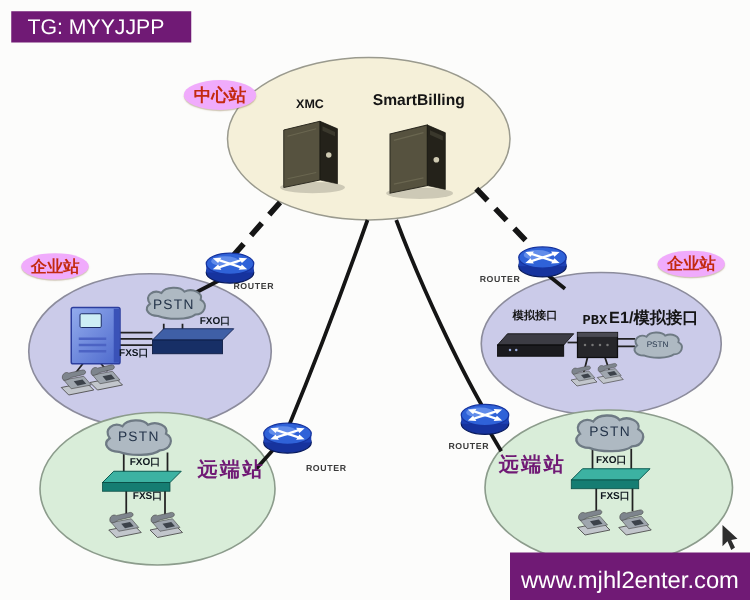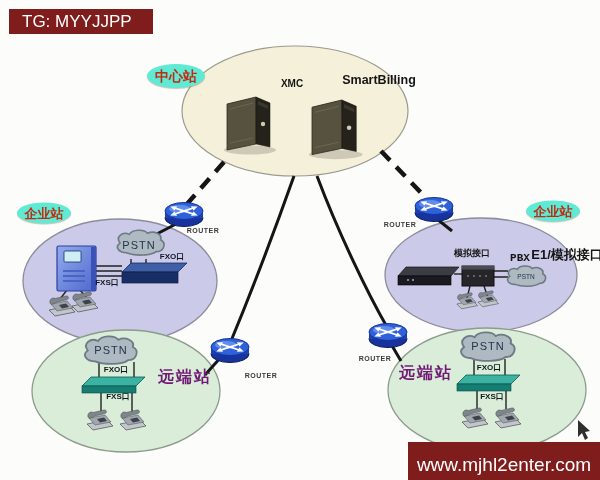--- a/index.html
+++ b/index.html
@@ -1,28 +1,28 @@
 <!DOCTYPE html>
 <html><head>
 <meta charset="utf-8">
 <style>
   html,body{margin:0;padding:0;background:#ffffff;}
   #canvas{position:relative;width:600px;height:480px;background:#fcfcfb;overflow:hidden;
           font-family:"Liberation Sans",sans-serif;}
   #diagram-svg{position:absolute;left:0;top:0;}
   .lbl{position:absolute;transform:translate(-50%,-50%);white-space:nowrap;line-height:1;
        font-family:"Liberation Sans",sans-serif;}
-  .pill{background:#5eead4;border-radius:50%;display:flex;align-items:center;justify-content:center;
+  .pill{background:#f0abfc;border-radius:50%;display:flex;align-items:center;justify-content:center;
         color:#c32a10;font-weight:bold;box-shadow:0 1px 1px rgba(120,90,40,.35);}
   .station-red{color:#701a75;font-weight:bold;}
   .pstn{color:#24344a;font-weight:normal;font-size:11px;letter-spacing:1px;}
   .port{color:#10181f;font-weight:bold;font-size:8px;}
   .router-lbl{color:#3a3a3a;font-weight:bold;font-size:7px;letter-spacing:.5px;}
-  .dev-lbl{color:#151515;font-weight:bold;margin-left:44px;}
-  .chrome-box{position:absolute;background:#7f1d1d;color:#ffffff;display:flex;align-items:center;}
+  .dev-lbl{color:#151515;font-weight:bold;}
+  .chrome-box{position:absolute;background:#701a75;color:#ffffff;display:flex;align-items:center;}
   #tg-badge{left:9px;top:9px;width:131px;height:25px;font-size:17px;padding-left:13px;}
   #watermark{left:408px;top:442px;width:192px;height:46px;font-size:19px;justify-content:center;}
 </style>
 </head>
 <body>
 
 <div id="canvas">
 
 <svg id="diagram-svg" width="600" height="480" viewBox="0 0 600 480">
   <defs>

